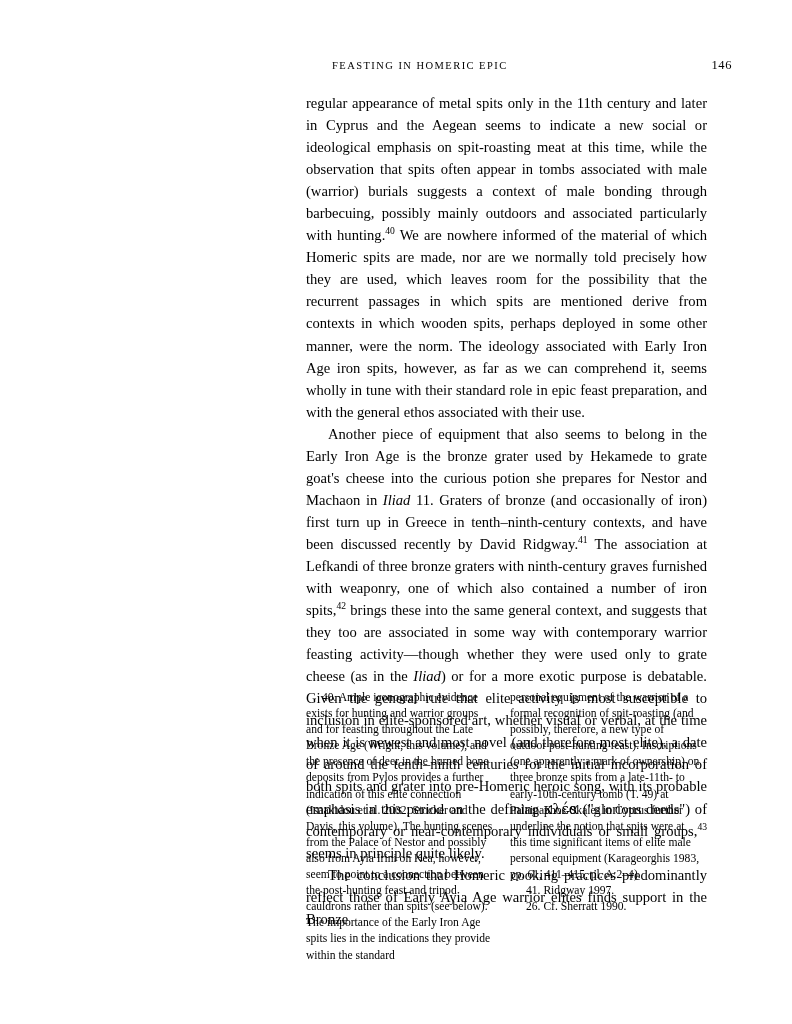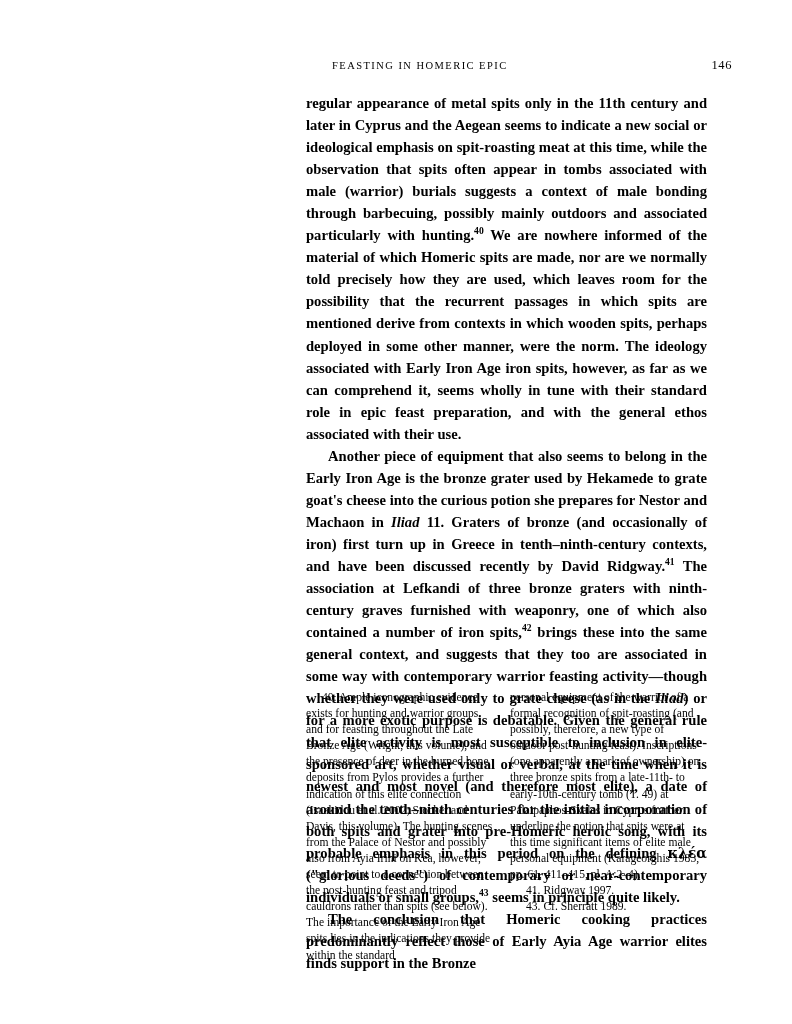--- a/index.html
+++ b/index.html
@@ -45,21 +45,20 @@
   .body-col {
     position: absolute;
     top: 92px;
     left: 306px;
     width: 401px;
     font-size: 14.6px;
     line-height: 22.05px;
     text-align: justify;
     text-justify: inter-word;
     hyphens: none;
-    font-weight: bold;
   }
   .body-col p {
     margin: 0;
   }
   .body-col p.indent {
     text-indent: 22px;
   }
   .it {
     font-style: italic;
   }
@@ -116,17 +115,17 @@
 
   </div>
 
   <div class="notes">
     <div class="note-col">
       <p class="note-first">40. Ample iconographic evidence exists for hunting and warrior groups and for feasting throughout the Late Bronze Age (Wright, this volume), and the presence of deer in the burned bone deposits from Pylos provides a further indication of this elite connection (Isaakidou et al. 2002; Stocker and Davis, this volume). The hunting scenes from the Palace of Nestor and possibly also from Ayia Irini on Kea, however, seem to point to a connection between the post-hunting feast and tripod cauldrons rather than spits (see below). The importance of the Early Iron Age spits lies in the indications they provide within the standard</p>
     </div>
     <div class="note-col">
       <p>personal equipment of the warrior of a formal recognition of spit-roasting (and possibly, therefore, a new type of outdoor post-hunting feast). Inscriptions (one apparently a mark of ownership) on three bronze spits from a late-11th- to early-10th-century tomb (T. 49) at Palaipaphos-Skales in Cyprus further underline the notion that spits were at this time significant items of elite male personal equipment (Karageorghis 1983, pp. 61, 411–415, pl. A:2–4).</p>
       <p class="note-para">41. Ridgway 1997.</p>
-      <p class="note-para">43. Cf. Sherratt 1989.</p>
+      <p class="note-para">26. Cf. Sherratt 1990.</p>
     </div>
   </div>
 
 </div>
 
 </body></html>

